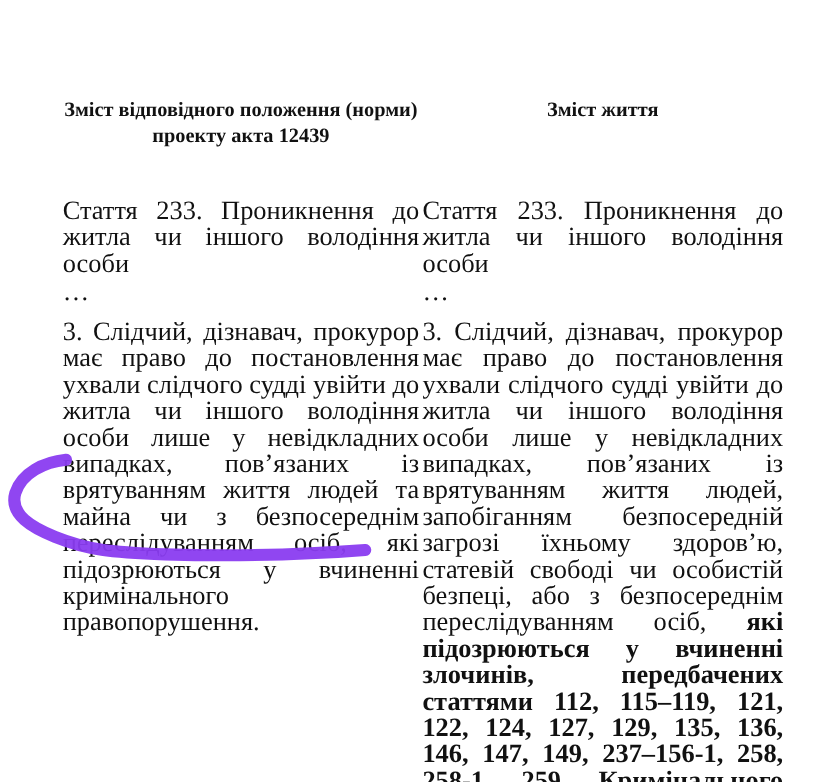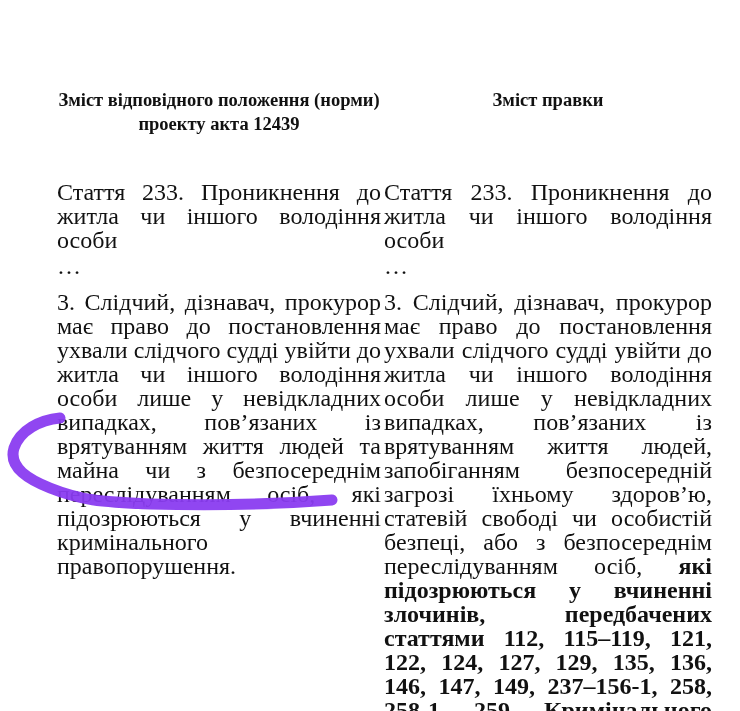--- a/index.html
+++ b/index.html
@@ -16,21 +16,21 @@
     .p-left { left: 57px; width: 324px; top: 278px; }
     .p-right { left: 384px; width: 328px; top: 278px; }
     .p-left, .p-right { text-align-last: left; margin-top: 12px; }
     b { font-weight: bold; }
     .mark { position: absolute; left: 0; top: 0; pointer-events: none; }
   </style>
 </head>
 <body>
 
 <div class="hdr hdr-left">Зміст відповідного положення (норми) проекту акта 12439</div>
-<div class="hdr hdr-right">Зміст правки</div>
+<div class="hdr hdr-right">Зміст життя</div>
 
 <div class="txt art-left">Стаття 233. Проникнення до житла чи іншого володіння особи</div>
 <div class="txt art-right">Стаття 233. Проникнення до житла чи іншого володіння особи</div>
 
 <div class="txt dots-left">…</div>
 <div class="txt dots-right">…</div>
 
 <div class="txt p-left">3. Слідчий, дізнавач, прокурор має право до постановлення ухвали слідчого судді увійти до житла чи іншого володіння особи лише у невідкладних випадках, пов’язаних із врятуванням життя людей та майна чи з безпосереднім переслідуванням осіб, які підозрюються у вчиненні кримінального правопорушення.</div>
 
 <div class="txt p-right">

